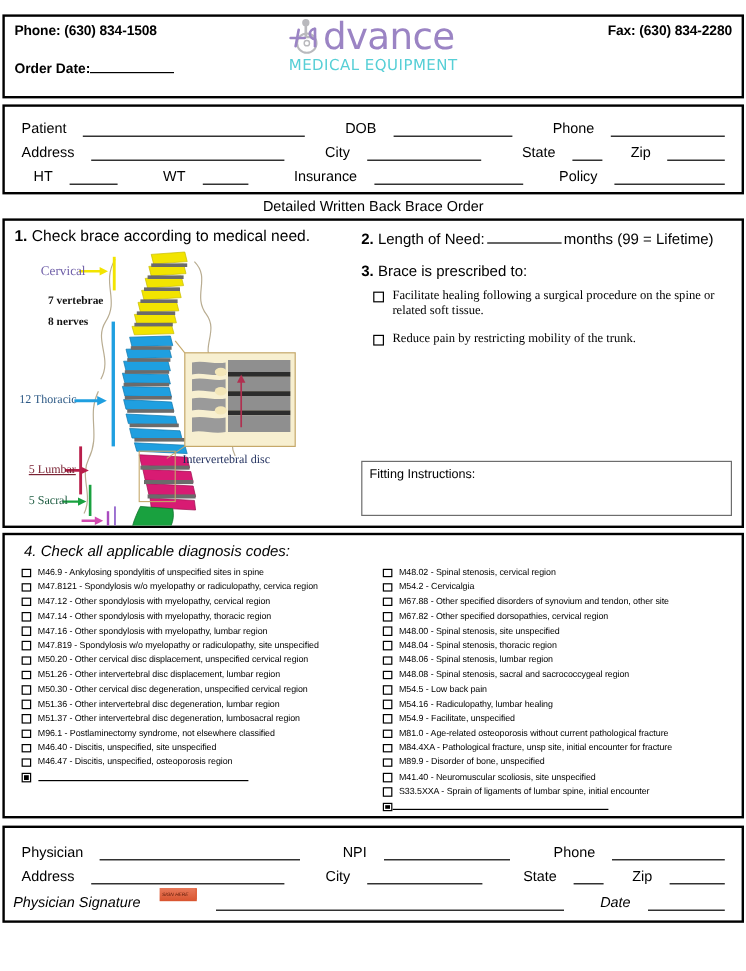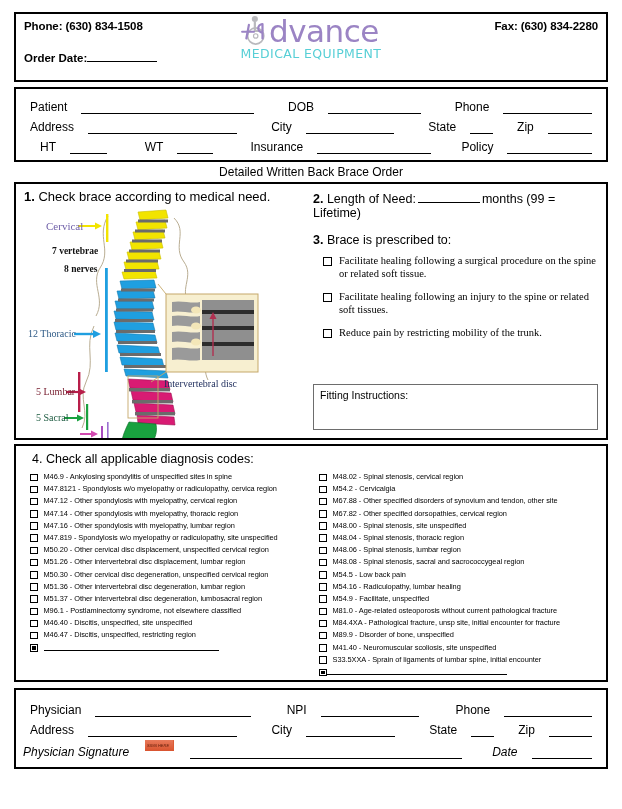--- a/index.html
+++ b/index.html
@@ -4,21 +4,21 @@
 <style>
   * { box-sizing: border-box; }
   html, body { margin:0; padding:0; }
   body {
     width: 622px; height: 809px;
     background: #ffffff;
     font-family: "Liberation Sans", sans-serif;
     color: #000;
     overflow: hidden;
   }
-  .page { position: relative; width: 622px; height: 809px; padding: 8px 12px; }
+  .page { position: relative; width: 622px; height: 809px; padding: 8px 0; }
 
   
   .box { border: 2px solid #000; background:#fff; }
 
   
   .header {
     position: relative;
     height: 70px;
     margin: 4px 2px 0 2px;
     padding: 8px 14px 0 14px;
@@ -83,30 +83,30 @@
     position:absolute; left:10px; right:8px; bottom: 8px; height: 46px;
     border: 1px solid #6d6d6d; padding: 4px 6px; font-size: 10.5px;
   }
 
   
   .spine-wrap { position:absolute; left:0; top:22px; width:287px; height:232px; }
   .spine-svg { position:absolute; left:0; top:0; }
   .sl { position:absolute; font-family:"Liberation Serif", serif; white-space:nowrap; }
   .sl-cervical { left:30px; top:14px; font-size:11px; color:#6f5fa8; }
   .sl-vert { left:36px; top:40px; font-size:9.5px; color:#111; font-weight:bold; }
-  .sl-nerves { left:48px; top:58px; font-size:9.5px; color:#111; font-weight:bold; }
+  .sl-nerves { left:36px; top:58px; font-size:9.5px; color:#111; font-weight:bold; }
   .sl-thoracic { left:12px; top:122px; font-size:10px; color:#2e5a86; }
-  .sl-lumbar { left:20px; top:180px; font-size:10px; color:#7a2233; }
+  .sl-lumbar { left:20px; top:180px; font-size:10px; color:#7a2233;text-decoration:underline; }
   .sl-sacral { left:20px; top:206px; font-size:10px; color:#1d5b40; }
   .sl-coccyx { left:28px; top:240px; font-size:10px; color:#7a2233; }
   .sl-disc { left:148px; top:172px; font-size:10px; color:#1b2a5a; }
 
   
   .sec4 { margin: 4px 2px 0 2px; height: 238px; padding: 6px 0 0 0; position:relative; }
-  .sec4-title { font-size: 12.5px; font-weight:bold; padding-left: 16px; }
+  .sec4-title { font-size: 12.5px; font-weight:bold; padding-left: 16px; font-style: italic; }
   .sec4-title span { font-weight: normal; }
   .dx-cols { display:flex; margin-top: 6px; }
   .dx-col { width: 50%; padding-left: 14px; }
   .dx-col.right { padding-left: 8px; }
   .dx-row { display:flex; align-items:flex-start; margin-bottom: 3.2px; }
   .dx-cb {
     width: 7.5px; height: 7.5px; border:1px solid #000; background:#fff;
     flex: 0 0 7.5px; margin-right: 6px; margin-top: 1.5px;
   }
   .dx-cb.filled { border:1.6px solid #000; background:#fff; position:relative; }
@@ -335,24 +335,20 @@
         <span class="t">Brace is prescribed to:</span>
       </div>
 
       <div class="cb-list">
         <div class="cb-item">
           <span class="cb"></span>
           <span class="cb-text">Facilitate healing following a surgical procedure on the spine or related soft tissue.</span>
         </div>
         <div class="cb-item">
           <span class="cb"></span>
-          <span class="cb-text">Facilitate healing following an injury to the spine or related soft tissues.</span>
-        </div>
-        <div class="cb-item">
-          <span class="cb"></span>
           <span class="cb-text">Reduce pain by restricting mobility of the trunk.</span>
         </div>
       </div>
 
       <div class="fitting">
         <span>Fitting Instructions:</span>
       </div>
     </div>
   </div>
 
@@ -411,21 +407,21 @@
         <div class="dx-row">
             <span class="dx-cb"></span>
             <span class="dx-txt">M96.1 - Postlaminectomy syndrome, not elsewhere classified</span>
           </div>
         <div class="dx-row">
             <span class="dx-cb"></span>
             <span class="dx-txt">M46.40 - Discitis, unspecified, site unspecified</span>
           </div>
         <div class="dx-row">
             <span class="dx-cb"></span>
-            <span class="dx-txt">M46.47 - Discitis, unspecified, restricting region</span>
+            <span class="dx-txt">M46.47 - Discitis, unspecified, osteoporosis region</span>
           </div>
         <div class="dx-row" style="margin-top:2px;">
           <span class="dx-cb filled"></span>
           <span class="dx-blank"></span>
         </div>
       </div>
 
       <div class="dx-col right">
         <div class="dx-row">
             <span class="dx-cb"></span>

